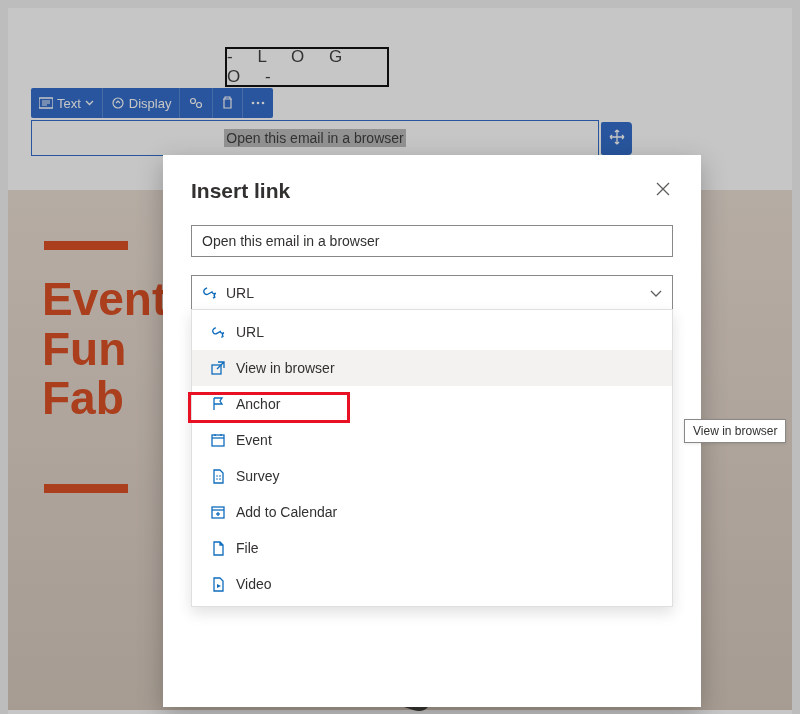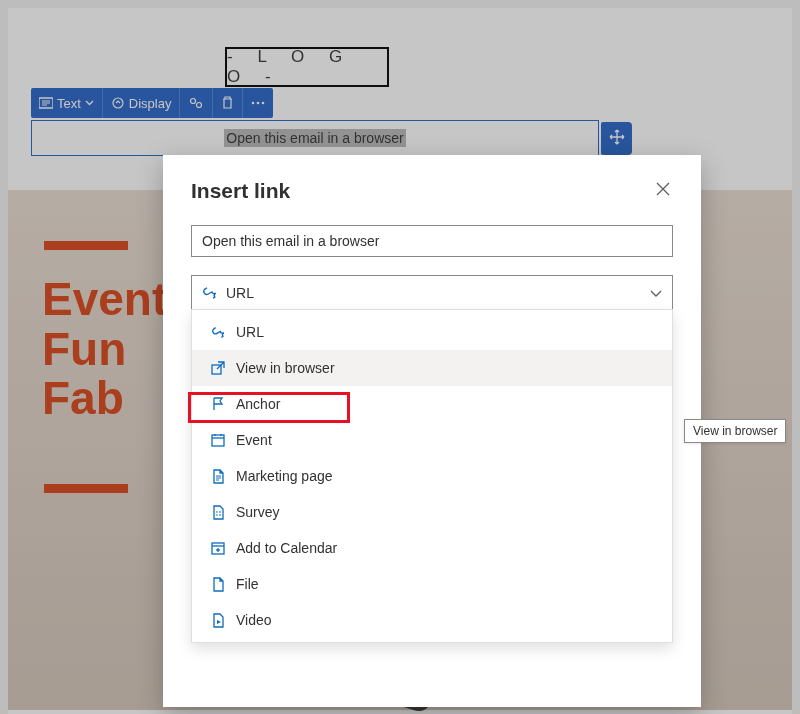--- a/index.html
+++ b/index.html
@@ -199,31 +199,20 @@
               <line x1="1" y1="5" x2="13" y2="5" stroke="#0f6cbd" stroke-width="1.3"></line>
               <line x1="4" y1="1" x2="4" y2="3" stroke="#0f6cbd" stroke-width="1.3"></line>
               <line x1="10" y1="1" x2="10" y2="3" stroke="#0f6cbd" stroke-width="1.3"></line>
             </svg>
           </span>
         <span>Event</span>
       </div>
       <div class="dropdown-option">
         <span class="opt-icon">
             <svg width="13" height="15" viewBox="0 0 13 15">
-              <path d="M2 1 L8 1 L11 4 L11 14 L2 14 Z M8 1 L8 4 L11 4" stroke="#0f6cbd" stroke-width="1.3" fill="none"></path>
-              <line x1="4" y1="7" x2="9" y2="7" stroke="#0f6cbd" stroke-width="1"></line>
-              <line x1="4" y1="9" x2="9" y2="9" stroke="#0f6cbd" stroke-width="1"></line>
-              <line x1="4" y1="11" x2="7" y2="11" stroke="#0f6cbd" stroke-width="1"></line>
-            </svg>
-          </span>
-        <span>Marketing page</span>
-      </div>
-      <div class="dropdown-option">
-        <span class="opt-icon">
-            <svg width="13" height="15" viewBox="0 0 13 15">
               <path d="M2 1 L8 1 L11 4 L11 14 L2 14 Z" stroke="#0f6cbd" stroke-width="1.3" fill="none"></path>
               <circle cx="5" cy="7" r="0.8" fill="#0f6cbd"></circle>
               <circle cx="5" cy="10" r="0.8" fill="#0f6cbd"></circle>
               <line x1="7" y1="7" x2="9" y2="7" stroke="#0f6cbd"></line>
               <line x1="7" y1="10" x2="9" y2="10" stroke="#0f6cbd"></line>
             </svg>
           </span>
         <span>Survey</span>
       </div>
       <div class="dropdown-option">

